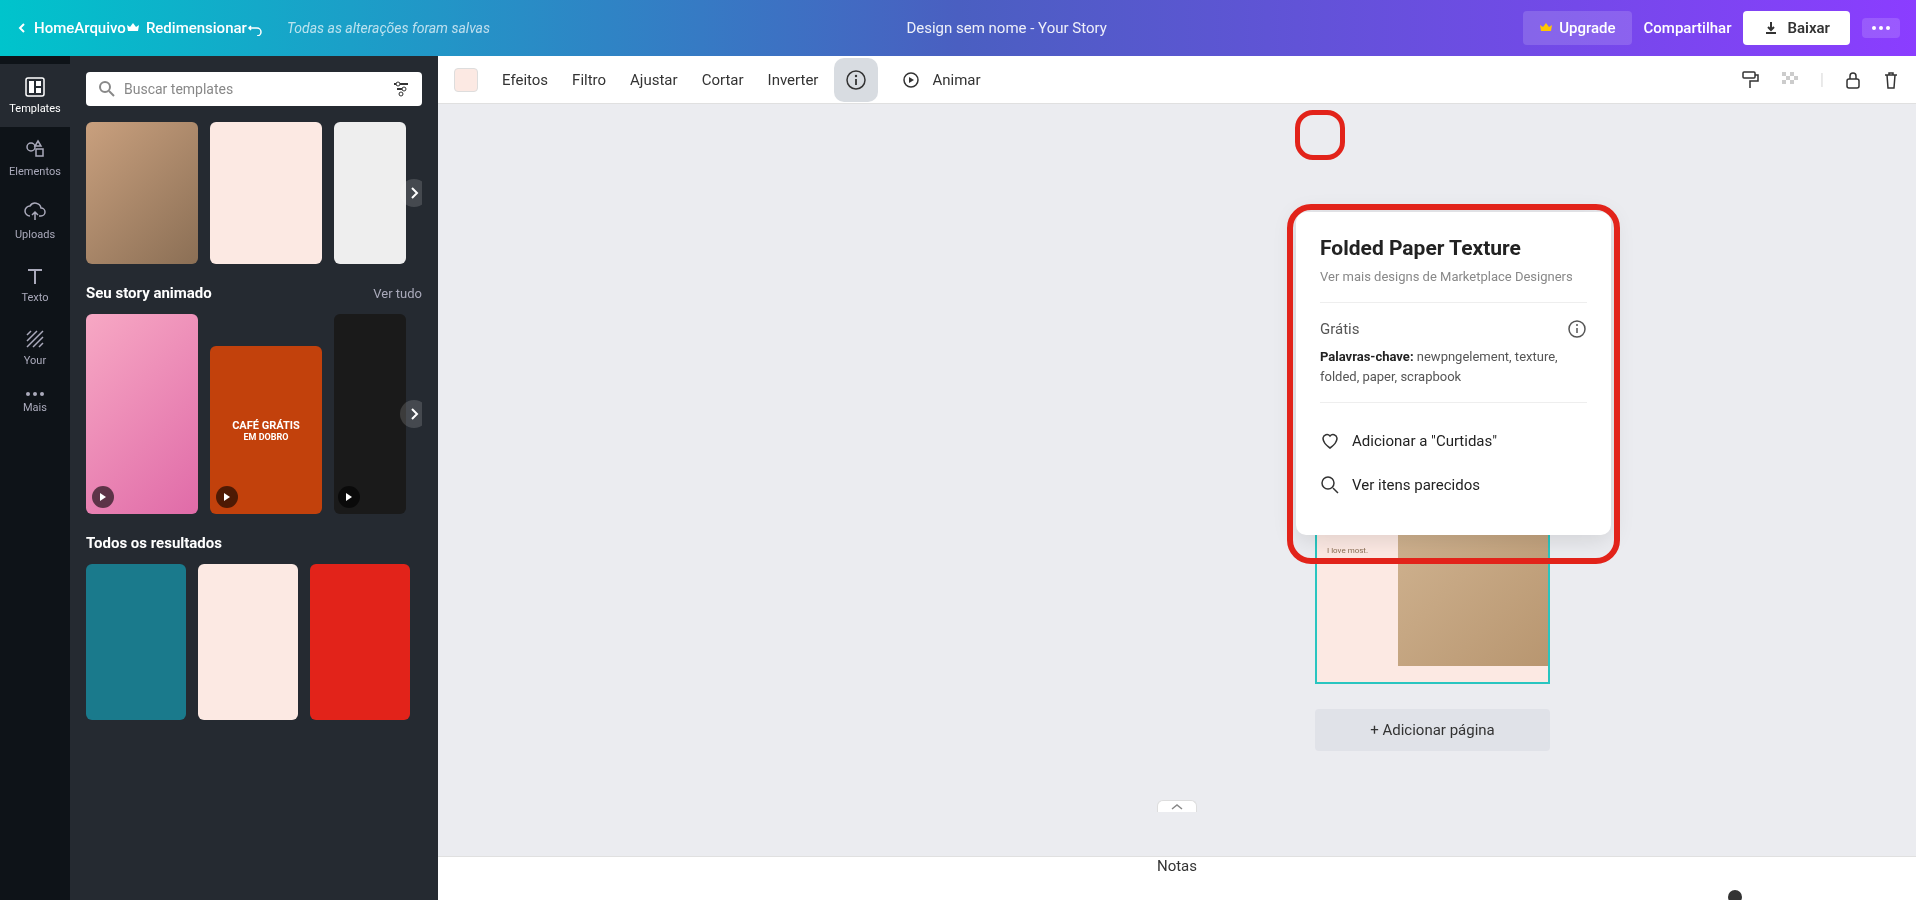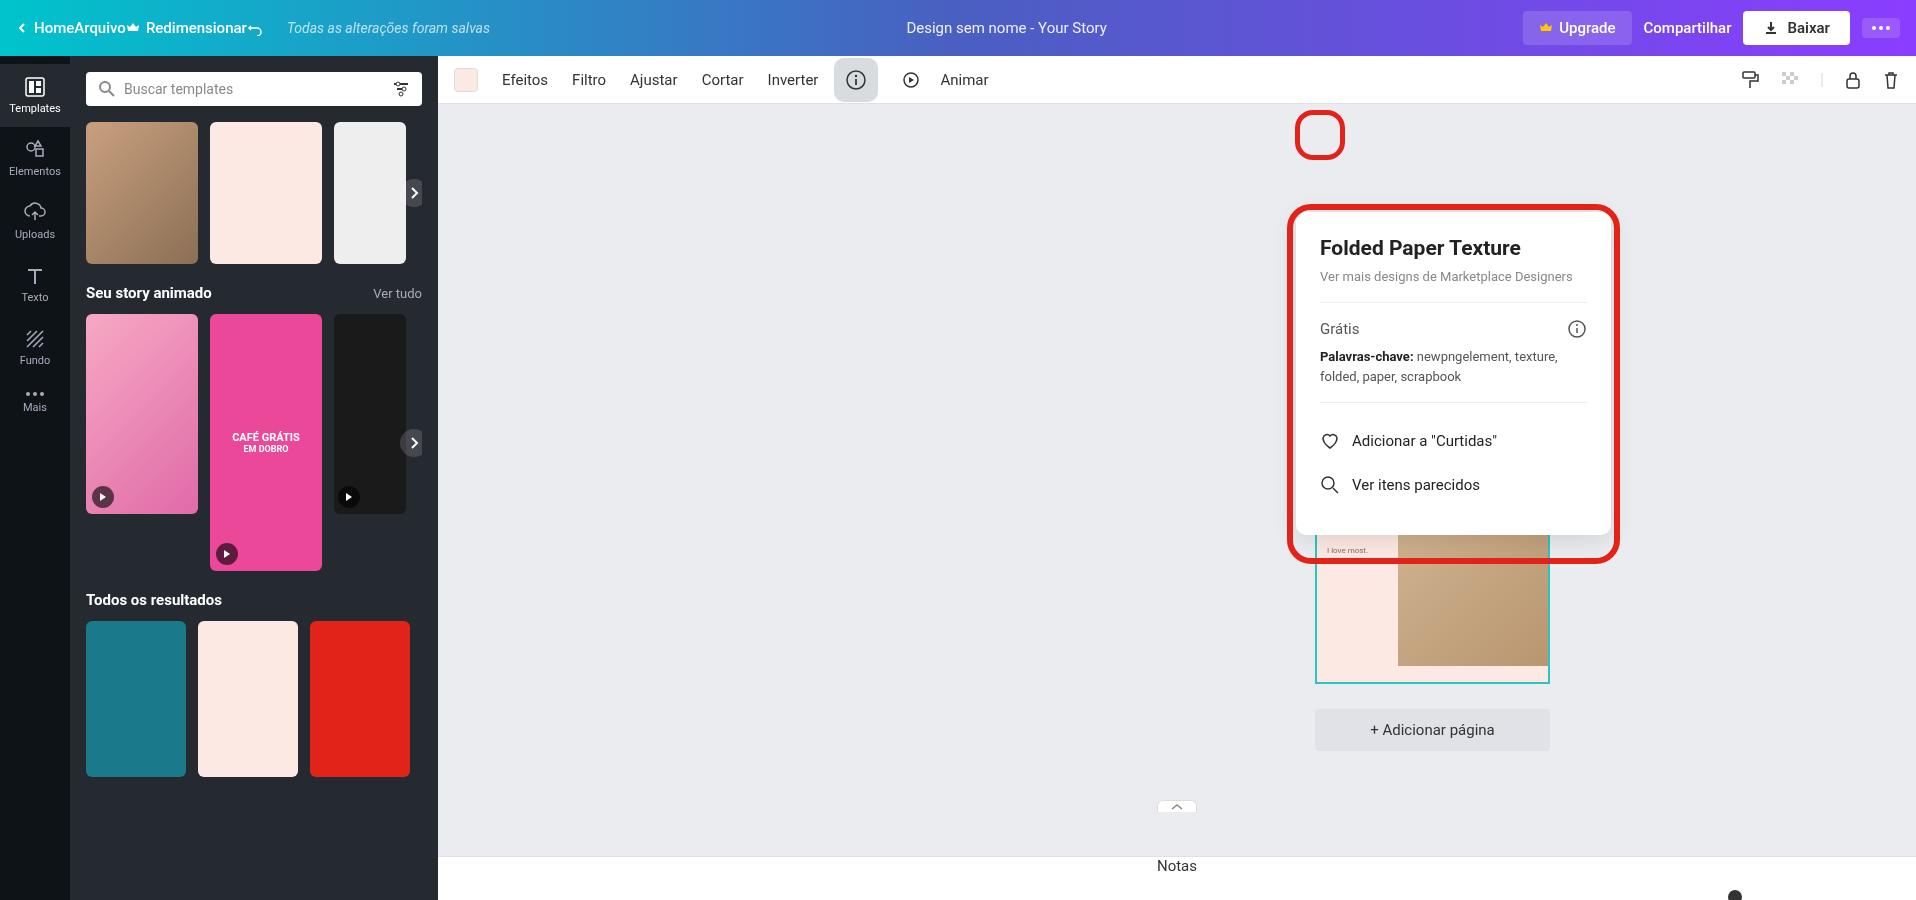--- a/index.html
+++ b/index.html
@@ -159,21 +159,21 @@
     <button class="nav-item">
       <svg class="icon" width="22" height="22" viewBox="0 0 22 22">
           <path d="M4 5h14M11 5v14" stroke="#aab" stroke-width="2" fill="none"></path>
         </svg>
       <span>Texto</span>
     </button>
     <button class="nav-item">
       <svg class="icon" width="22" height="22" viewBox="0 0 22 22">
           <path d="M3 19L19 3M3 13L13 3M3 7L7 3M9 19L19 9M15 19L19 15" stroke="#aab" stroke-width="1.5"></path>
         </svg>
-      <span>Fundo</span>
+      <span>Your</span>
     </button>
     <button class="nav-item">
       <svg class="icon" width="22" height="6" viewBox="0 0 22 6">
           <circle cx="4" cy="3" r="2" fill="#aab"></circle>
           <circle cx="11" cy="3" r="2" fill="#aab"></circle>
           <circle cx="18" cy="3" r="2" fill="#aab"></circle>
         </svg>
       <span>Mais</span>
     </button>
   </div>
@@ -210,21 +210,21 @@
         <span class="see-all">Ver tudo</span>
       </div>
       <div class="template-row">
         <div class="template-card" style="width:112px;height:200px;background:linear-gradient(135deg,#f7a8c4,#e06ba8)">
           <div class="play-badge">
               <svg width="8" height="8" viewBox="0 0 8 8">
                 <path d="M1 0l6 4-6 4z" fill="#fff"></path>
               </svg>
             </div>
         </div>
-        <div class="template-card" style="width:112px;height:257px;background:#ec4899;display:flex;flex-direction:column;align-items:center;justify-content:center;color:#fff;font-size:11px;font-weight:700;text-align:center;">CAFÉ GRÁTIS<br><span style="font-size:9px">EM DOBRO</span>
+        <div class="template-card" style="width:112px;height:168px;background:#c2410c;display:flex;flex-direction:column;align-items:center;justify-content:center;color:#fff;font-size:11px;font-weight:700;text-align:center;margin-top:32px;">CAFÉ GRÁTIS<br><span style="font-size:9px">EM DOBRO</span>
           <div class="play-badge">
               <svg width="8" height="8" viewBox="0 0 8 8">
                 <path d="M1 0l6 4-6 4z" fill="#fff"></path>
               </svg>
             </div>
         </div>
         <div class="template-card" style="width:72px;height:200px;background:#1a1a1a">
           <div class="play-badge" style="left:4px">
               <svg width="8" height="8" viewBox="0 0 8 8">
                 <path d="M1 0l6 4-6 4z" fill="#fff"></path>
@@ -264,21 +264,21 @@
       <button class="toolbar-btn">Ajustar</button>
       <button class="toolbar-btn">Cortar</button>
       <button class="toolbar-btn">Inverter</button>
       <div class="info-btn" style="margin-left:-8px">
         <svg width="22" height="22" viewBox="0 0 22 22">
             <circle cx="11" cy="11" r="9" stroke="#333" stroke-width="1.5" fill="none"></circle>
             <circle cx="11" cy="7" r="1.2" fill="#333"></circle>
             <path d="M11 10v6" stroke="#333" stroke-width="1.8"></path>
           </svg>
       </div>
-      <button class="toolbar-btn" style="display:flex;align-items:center;gap:20px">
+      <button class="toolbar-btn" style="display:flex;align-items:center;gap:12px">
         <svg width="18" height="18" viewBox="0 0 18 18">
             <circle cx="9" cy="9" r="7" stroke="#333" stroke-width="1.5" fill="none"></circle>
             <path d="M7 6l5 3-5 3z" fill="#333"></path>
           </svg>
         <span>Animar</span>
       </button>
 
       <div class="toolbar-right">
         <button class="toolbar-icon-btn">
           <svg width="20" height="20" viewBox="0 0 20 20">

